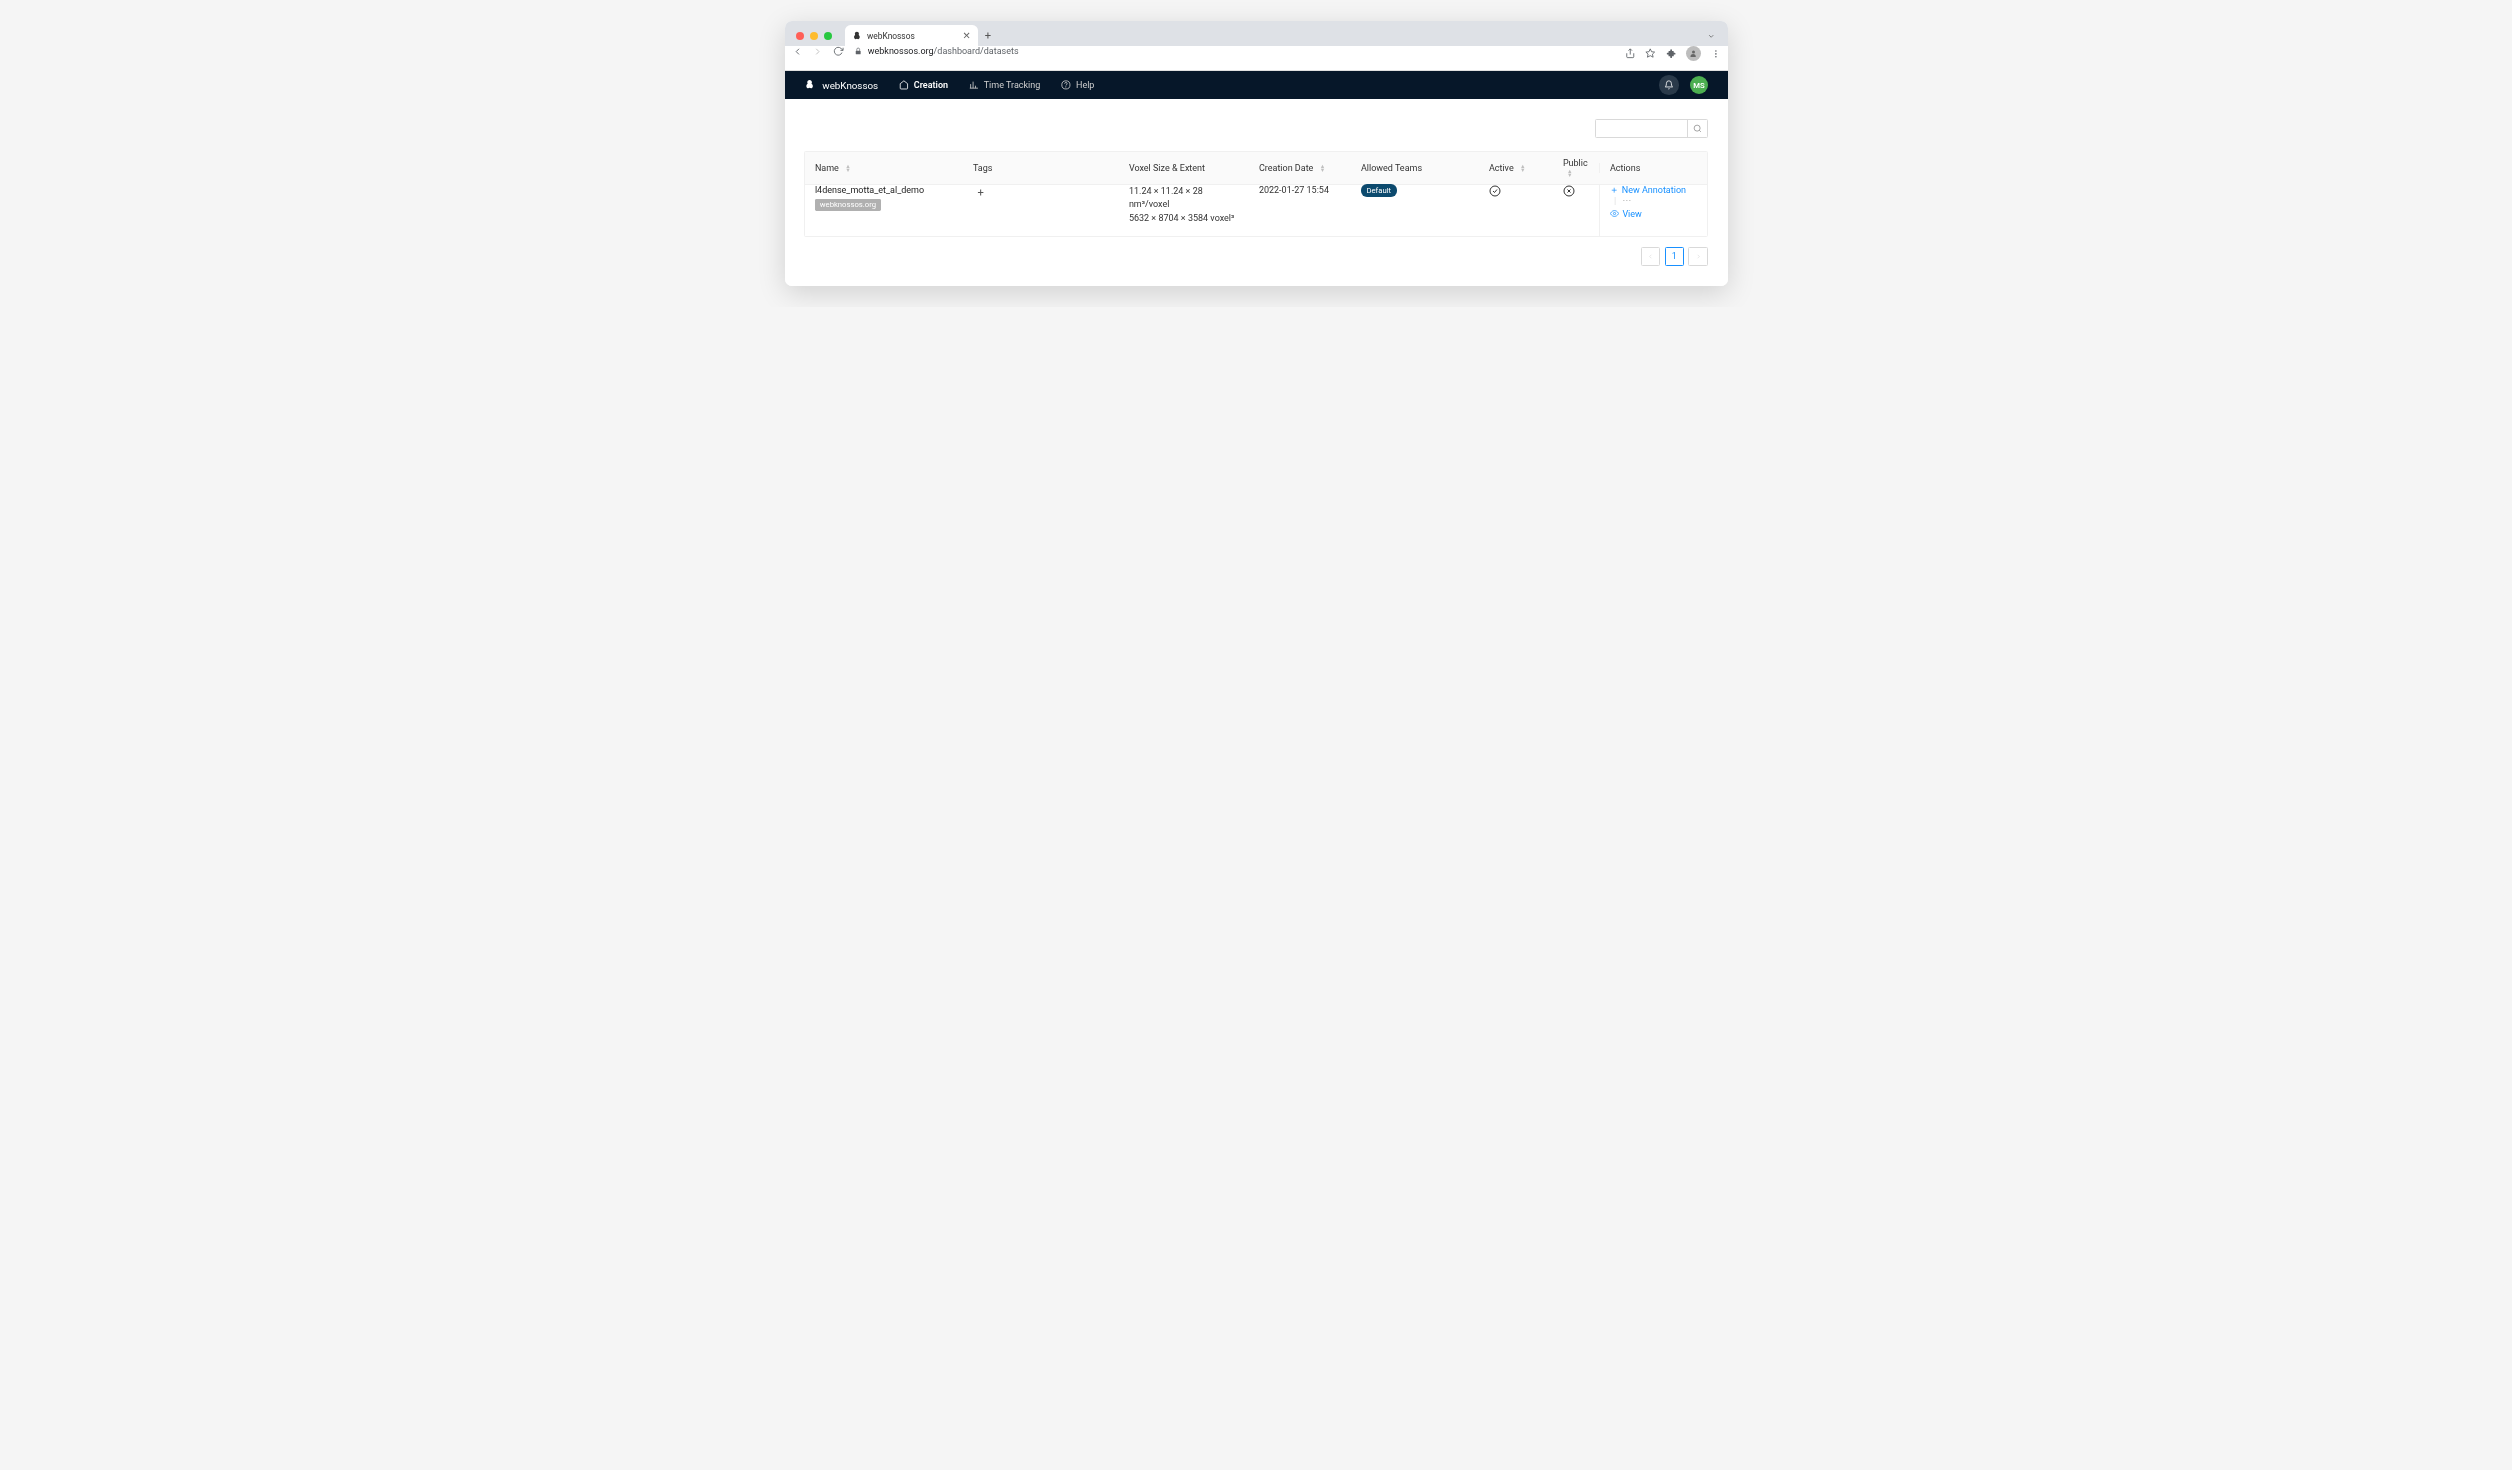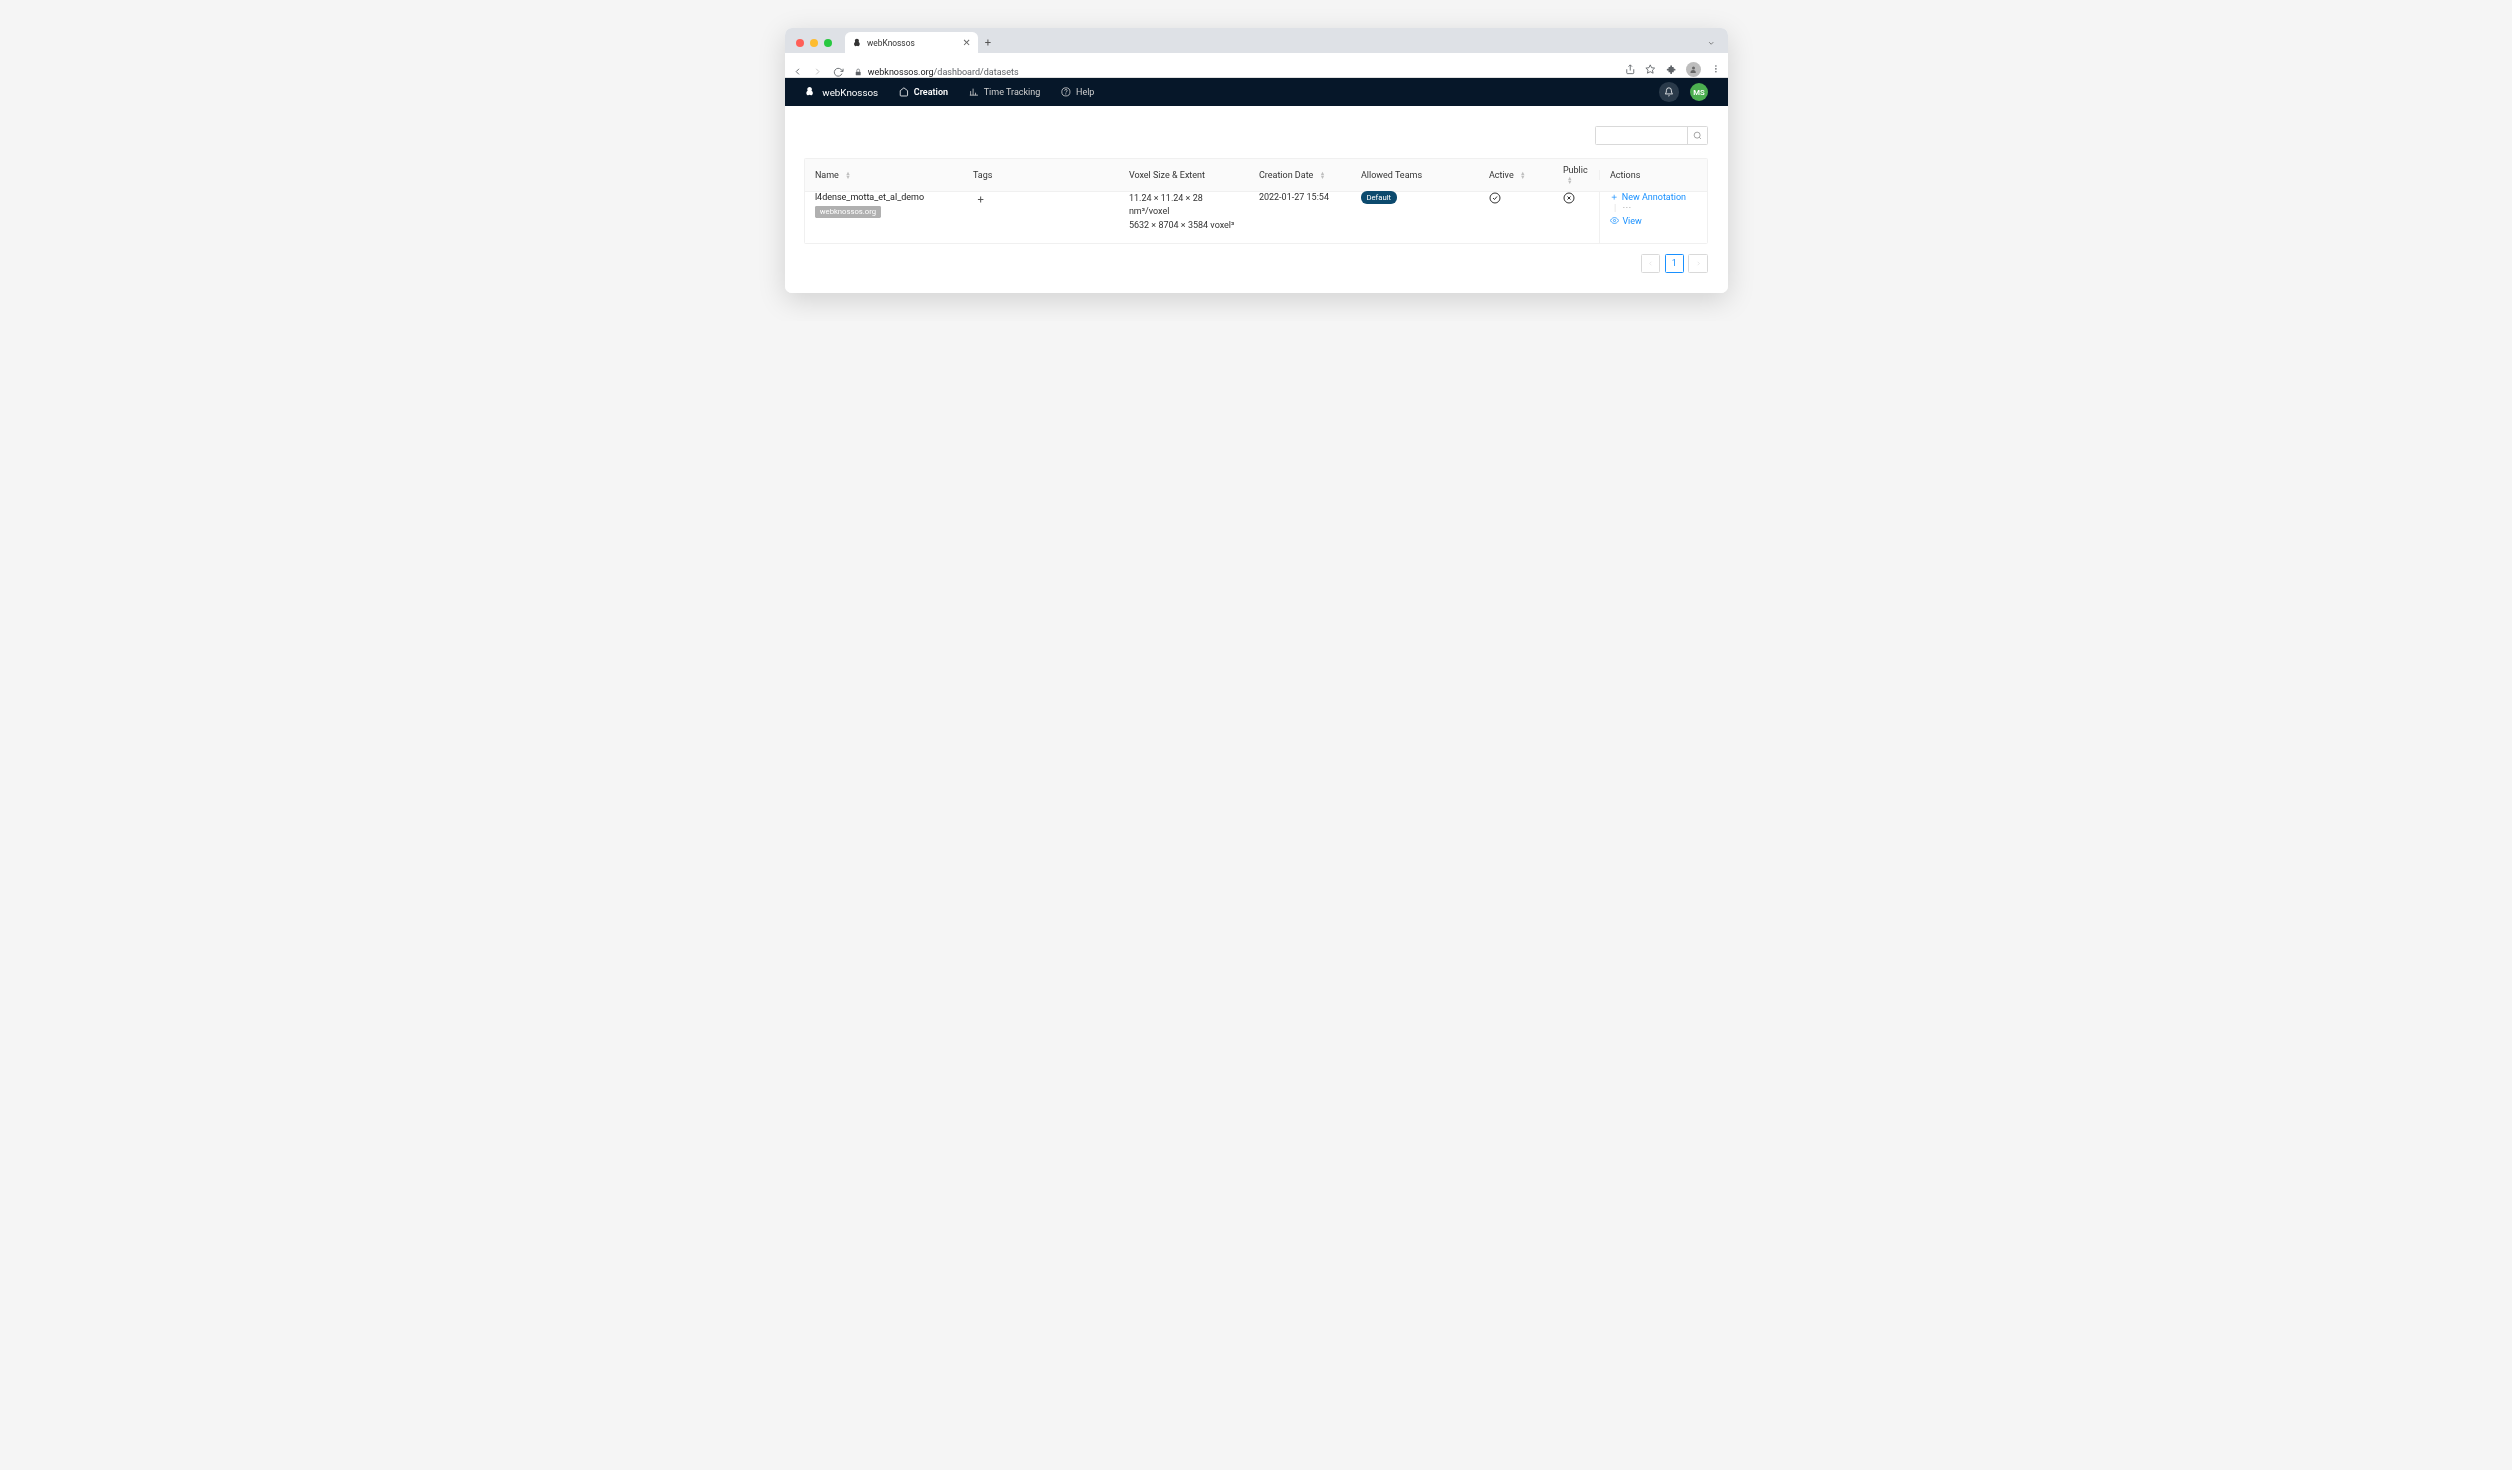--- a/index.html
+++ b/index.html
@@ -1,20 +1,20 @@
 <!DOCTYPE html>
 <html style="font-size:11.2px"><head>
 <meta charset="utf-8">
 <style>
 * { box-sizing: border-box; margin: 0; padding: 0; }
 body { font-family: -apple-system, BlinkMacSystemFont, "Segoe UI", Roboto, sans-serif; background: #f5f5f5; padding: 21px; }
 
 .browser-window {
   width: 943px;
-  margin: 7px auto;
+  margin: 0 auto;
   background: #fff;
   border-radius: 7px;
   box-shadow: 0 7px 28px rgba(0,0,0,0.15);
   overflow: hidden;
 }
 
 
 .tab-bar {
   background: #dee1e6;
   height: 25px;
@@ -48,21 +48,21 @@
 }
 .tab-favicon { width: 9.8px; height: 9.8px; color: #333; }
 .tab-close { color: #666; font-size: 9.8px; cursor: pointer; margin-left: auto; }
 .new-tab { color: #555; font-size: 11.2px; padding: 0 7px 4.2px; cursor: pointer; }
 .tab-bar-right { margin-left: auto; padding: 0 7px 5.6px; color: #555; cursor:pointer; }
 
 .addr-bar {
   background: #fff;
   height: 25px;
   display: flex;
-  align-items: flex-end;
+  align-items: flex-start;
   padding: 0 7px;
   gap: 9.8px;
   border-bottom: 0.7px solid #e0e0e0;
 }
 .nav-btn { color: #5f6368; cursor: pointer; display:flex; align-items:center; }
 .nav-btn.disabled { color: #bdbdbd; }
 .url-box { flex: 1; display: flex; align-items: center; gap: 5.6px; font-size: 9px; color: #202124; }
 .url-lock { color: #5f6368; }
 .url-path { color: #5f6368; }
 .addr-icons { display: flex; gap: 9.8px; align-items: center; color: #5f6368; }

